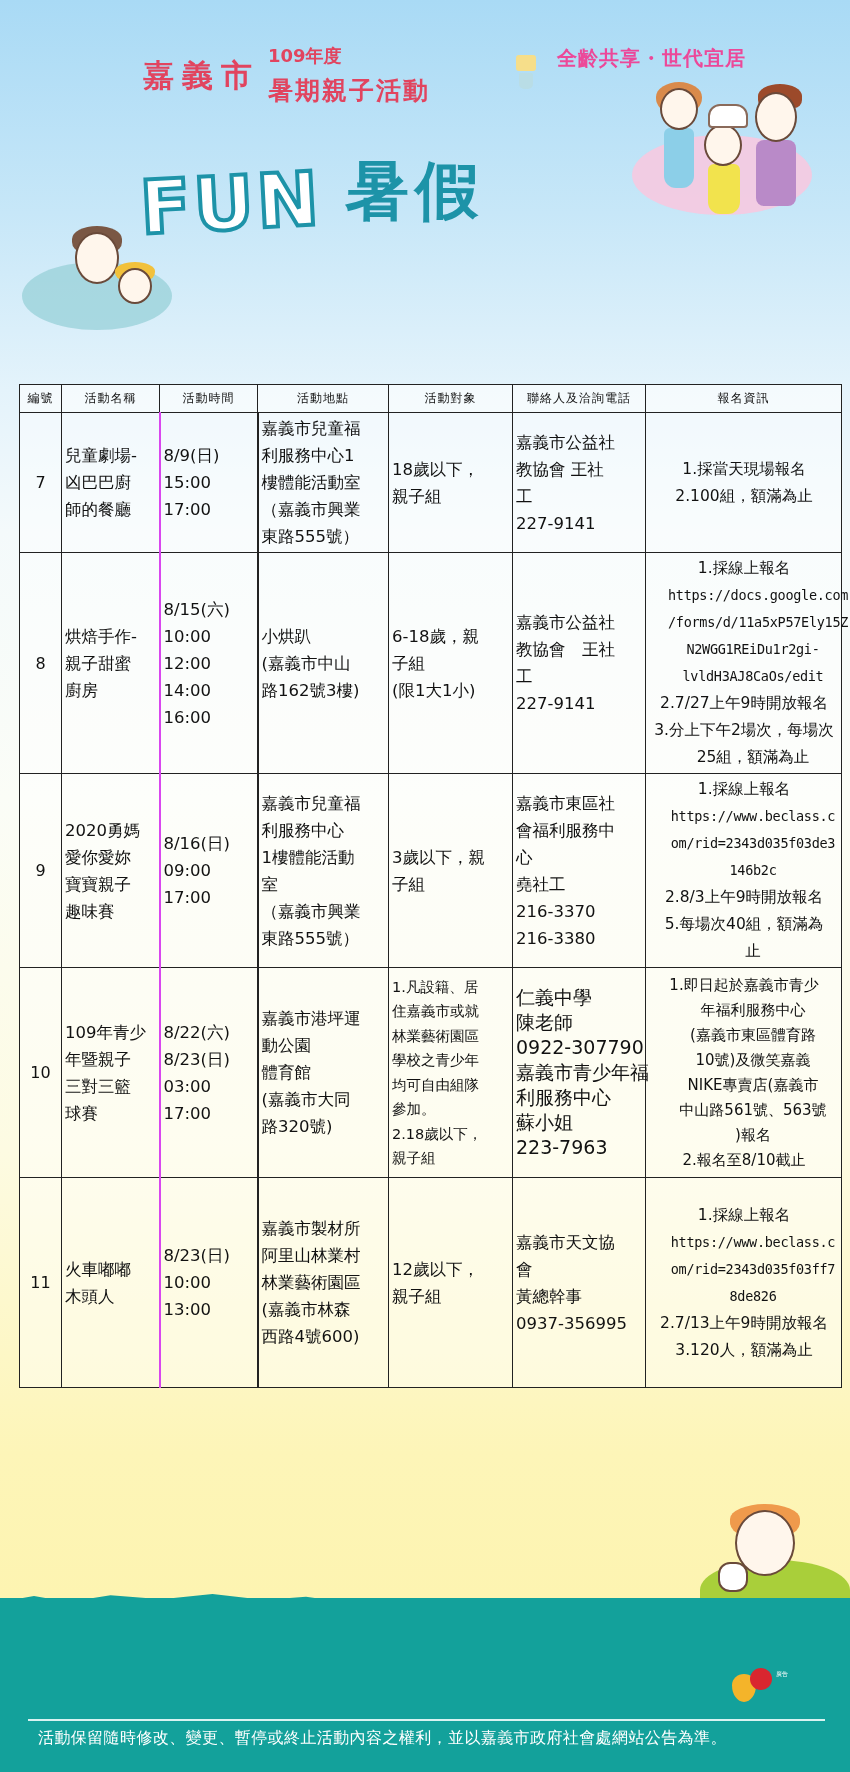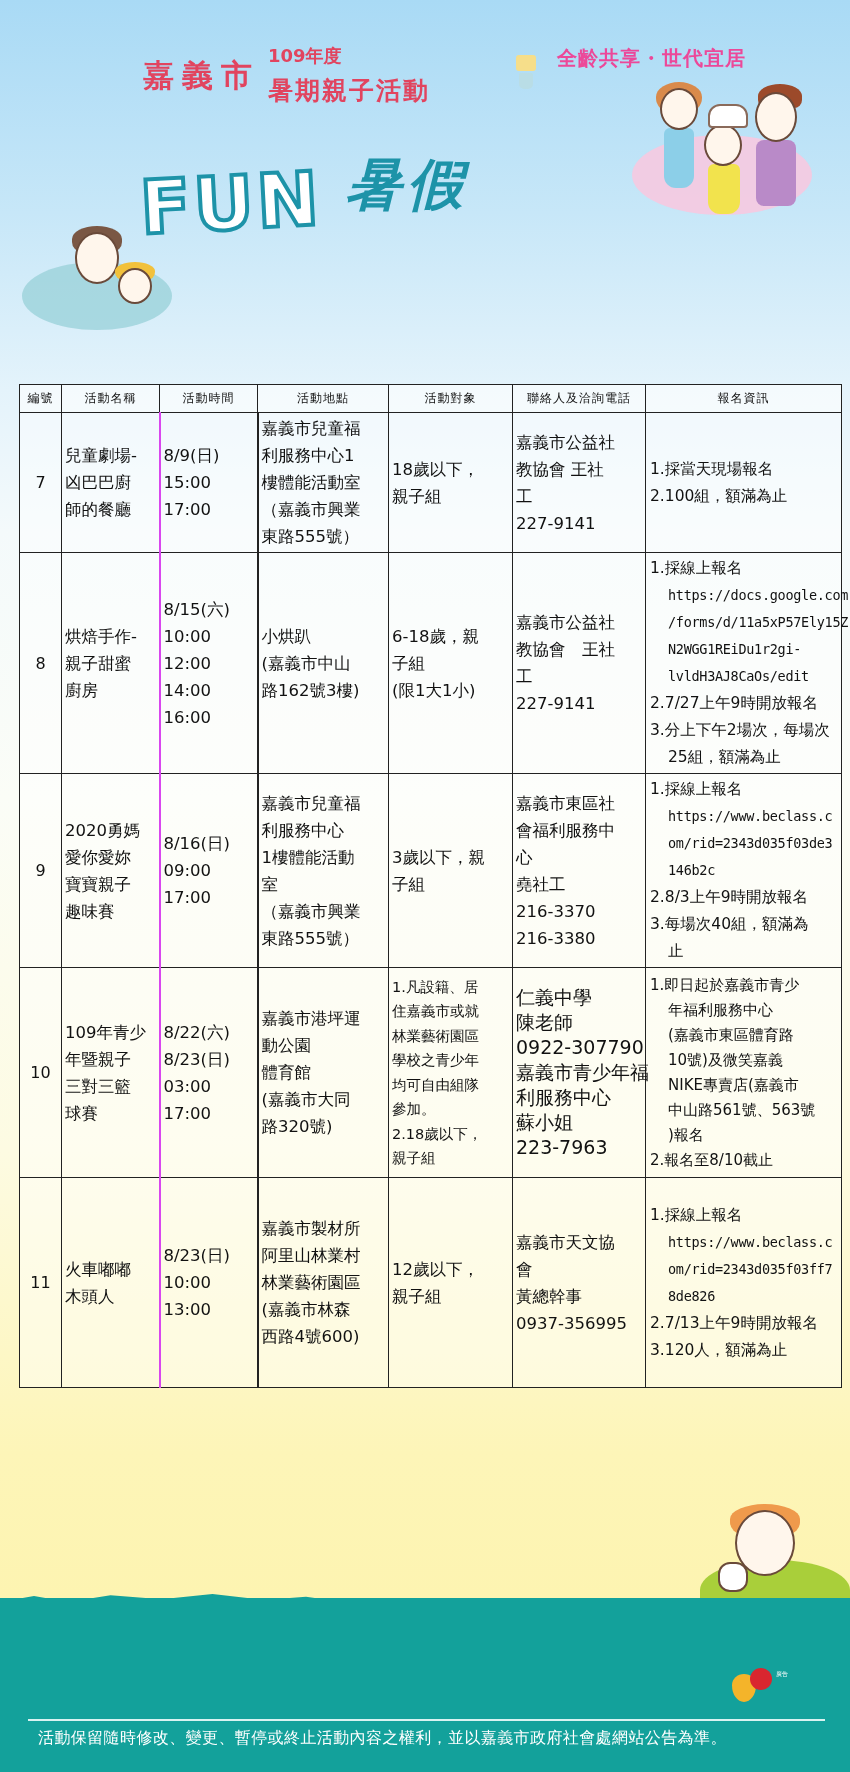--- a/index.html
+++ b/index.html
@@ -13,21 +13,21 @@
   .hdr { position: absolute; left: 0; top: 0; width: 850px; height: 375px; }
   .city { position: absolute; left: 143px; top: 55px; font-size: 31px; font-weight: bold; color: #e1445f; letter-spacing: 8px; }
   .year { position: absolute; left: 268px; top: 44px; font-size: 18px; font-weight: bold; color: #e1445f; }
   .subt { position: absolute; left: 268px; top: 74px; font-size: 25px; font-weight: bold; color: #e1445f; letter-spacing: 2px; }
   .slogan-ico { position: absolute; left: 516px; top: 55px; width: 20px; height: 34px; }
   .slogan-ico .head { width: 20px; height: 16px; background: #f6de8a; border-radius: 3px; }
   .slogan-ico .bodyb { width: 14px; height: 16px; margin: 2px auto 0; background: #b9dde6; border-radius: 2px 2px 5px 5px; }
   .slogan { position: absolute; left: 557px; top: 45px; font-size: 20px; font-weight: bold; color: #ec4899; letter-spacing: 1px; }
   .fun { position: absolute; left: 140px; top: 160px; font-size: 74px; font-weight: bold; color: #ffffff;
          -webkit-text-stroke: 4px #1d93a8; letter-spacing: 3px; transform: rotate(-3deg); font-family: "DejaVu Sans", sans-serif; }
-  .shujia { position: absolute; left: 345px; top: 148px; font-size: 56px; font-weight: bold; color: #1d93a8; letter-spacing: 6px; font-style: italic; }
+  .shujia { position: absolute; left: 345px; top: 148px; font-size: 64px; font-weight: bold; color: #1d93a8; letter-spacing: 6px; }
   .laiwo { position: absolute; left: 312px; top: 222px; font-size: 80px; font-weight: bold; color: #e2147c; letter-spacing: 4px; }
   .laiwo .jia { color: #e14a1a; font-size: 90px; display: inline-block; transform: translateY(18px); }
   
   .cloud-l { position: absolute; left: 22px; top: 262px; width: 150px; height: 68px; background: #9fd3dc; border-radius: 50%; opacity: .85; }
   .cloud-r { position: absolute; left: 632px; top: 135px; width: 180px; height: 80px; background: #f6c9e0; border-radius: 50%; opacity: .9; }
   .fig { position: absolute; border-radius: 50%; }
   .face { background: #fff6ec; border: 2px solid #6a4a3a; }
   .dad-l { left: 75px; top: 232px; width: 44px; height: 52px; }
   .dad-l-hair { left: 72px; top: 226px; width: 50px; height: 26px; border-radius: 50% 50% 10px 10px; background: #7a5744; }
   .girl-l { left: 118px; top: 268px; width: 34px; height: 36px; }
@@ -43,21 +43,21 @@
   .dress-dad { left: 756px; top: 140px; width: 40px; height: 66px; border-radius: 8px; background: #b98ac8; }
 
   
   .tbl { position: absolute; left: 19px; top: 384px; width: 822px; border-collapse: collapse; table-layout: fixed;
          font-family: "DejaVu Sans", "Liberation Sans", sans-serif; color: #111; }
   .tbl th, .tbl td { border: 1px solid #222; vertical-align: middle; }
   .tbl th { font-size: 12px; font-weight: normal; height: 28px; text-align: center; background: rgba(255,255,255,.6); letter-spacing: 1px; }
   .tbl td { font-size: 16.5px; line-height: 27px; padding: 2px 3px; background: rgba(255,255,255,.45); }
   .tbl td.c-no { text-align: center; font-size: 16px; }
   .tbl td.c-time { border-left: 2px solid #d946ef; border-right: 2px solid #222; }
-  .tbl td.c-reg { font-size: 15.5px; line-height: 27px; padding-left: 4px; }
+  .tbl td.c-reg { font-size: 15.5px; line-height: 27px; padding-left: 4px; text-align: center; }
   .tbl td.c-tgt10 { font-size: 14.5px; line-height: 24.5px; }
   .tbl td.c-con10 { font-size: 19px; line-height: 25px; }
   .tbl td.c-reg10 { font-size: 15px; line-height: 25px; }
   .line { display: block; white-space: pre; }
   .reg-item { display: block; }
   .reg-sub { display: block; padding-left: 18px; white-space: pre; font-family: "DejaVu Sans Mono", "Liberation Mono", monospace; font-size: 13.5px; letter-spacing: -0.3px; }
   .reg-cont { display: block; padding-left: 18px; white-space: pre; }
 
   
   .ground { position: absolute; left: 0; top: 1598px; width: 850px; height: 174px; background: #13a19b; }
@@ -239,21 +239,21 @@
           <span class="line">堯社工</span>
           <span class="line">216-3370</span>
           <span class="line">216-3380</span>
         </td>
         <td class="c-reg">
           <span class="reg-item">1.採線上報名</span>
           <span class="reg-sub">https://www.beclass.c</span>
           <span class="reg-sub">om/rid=2343d035f03de3</span>
           <span class="reg-sub">146b2c</span>
           <span class="reg-item">2.8/3上午9時開放報名</span>
-          <span class="reg-item">3.每場次40組，額滿為</span>
+          <span class="reg-item">5.每場次40組，額滿為</span>
           <span class="reg-cont">止</span>
         </td>
       </tr>
       <tr style="height: 210px;">
         <td class="c-no">10</td>
         <td class="c-name">
           <span class="line">109年青少</span>
           <span class="line">年暨親子</span>
           <span class="line">三對三籃</span>
           <span class="line">球賽</span>

